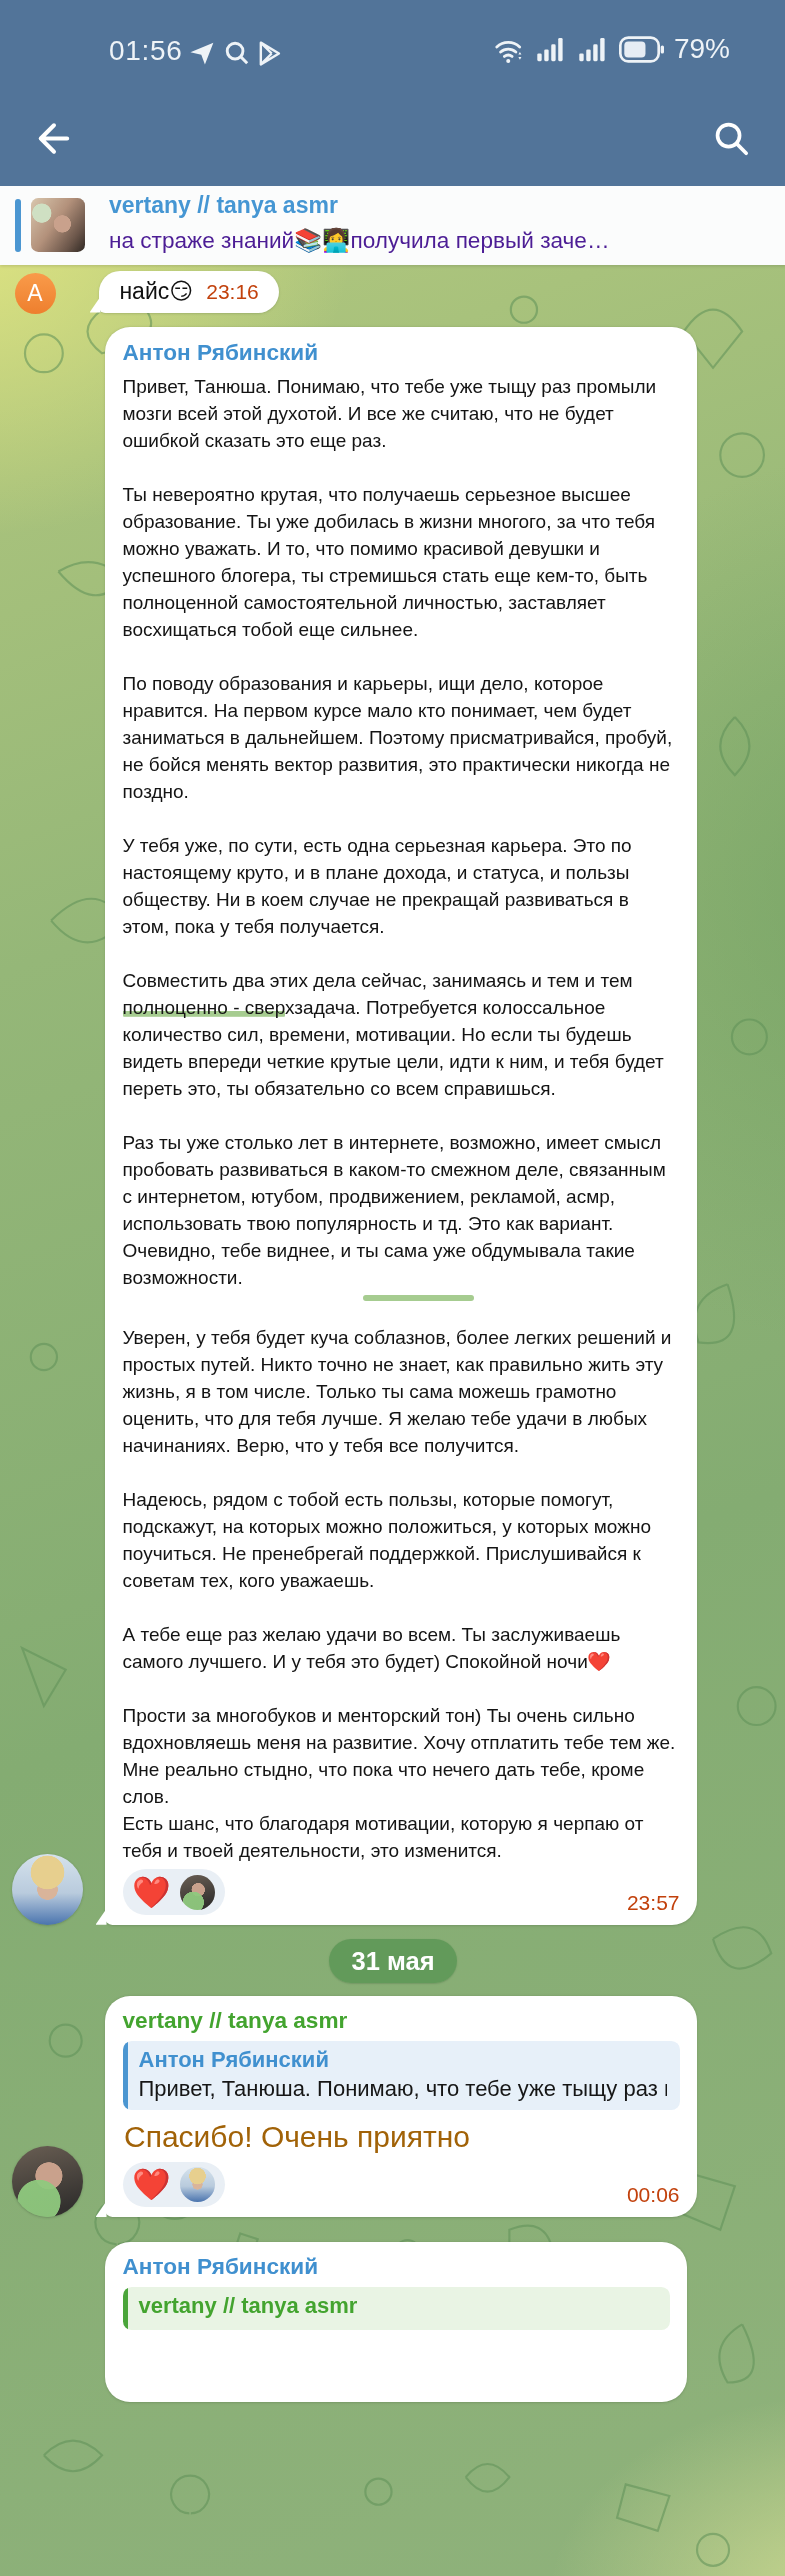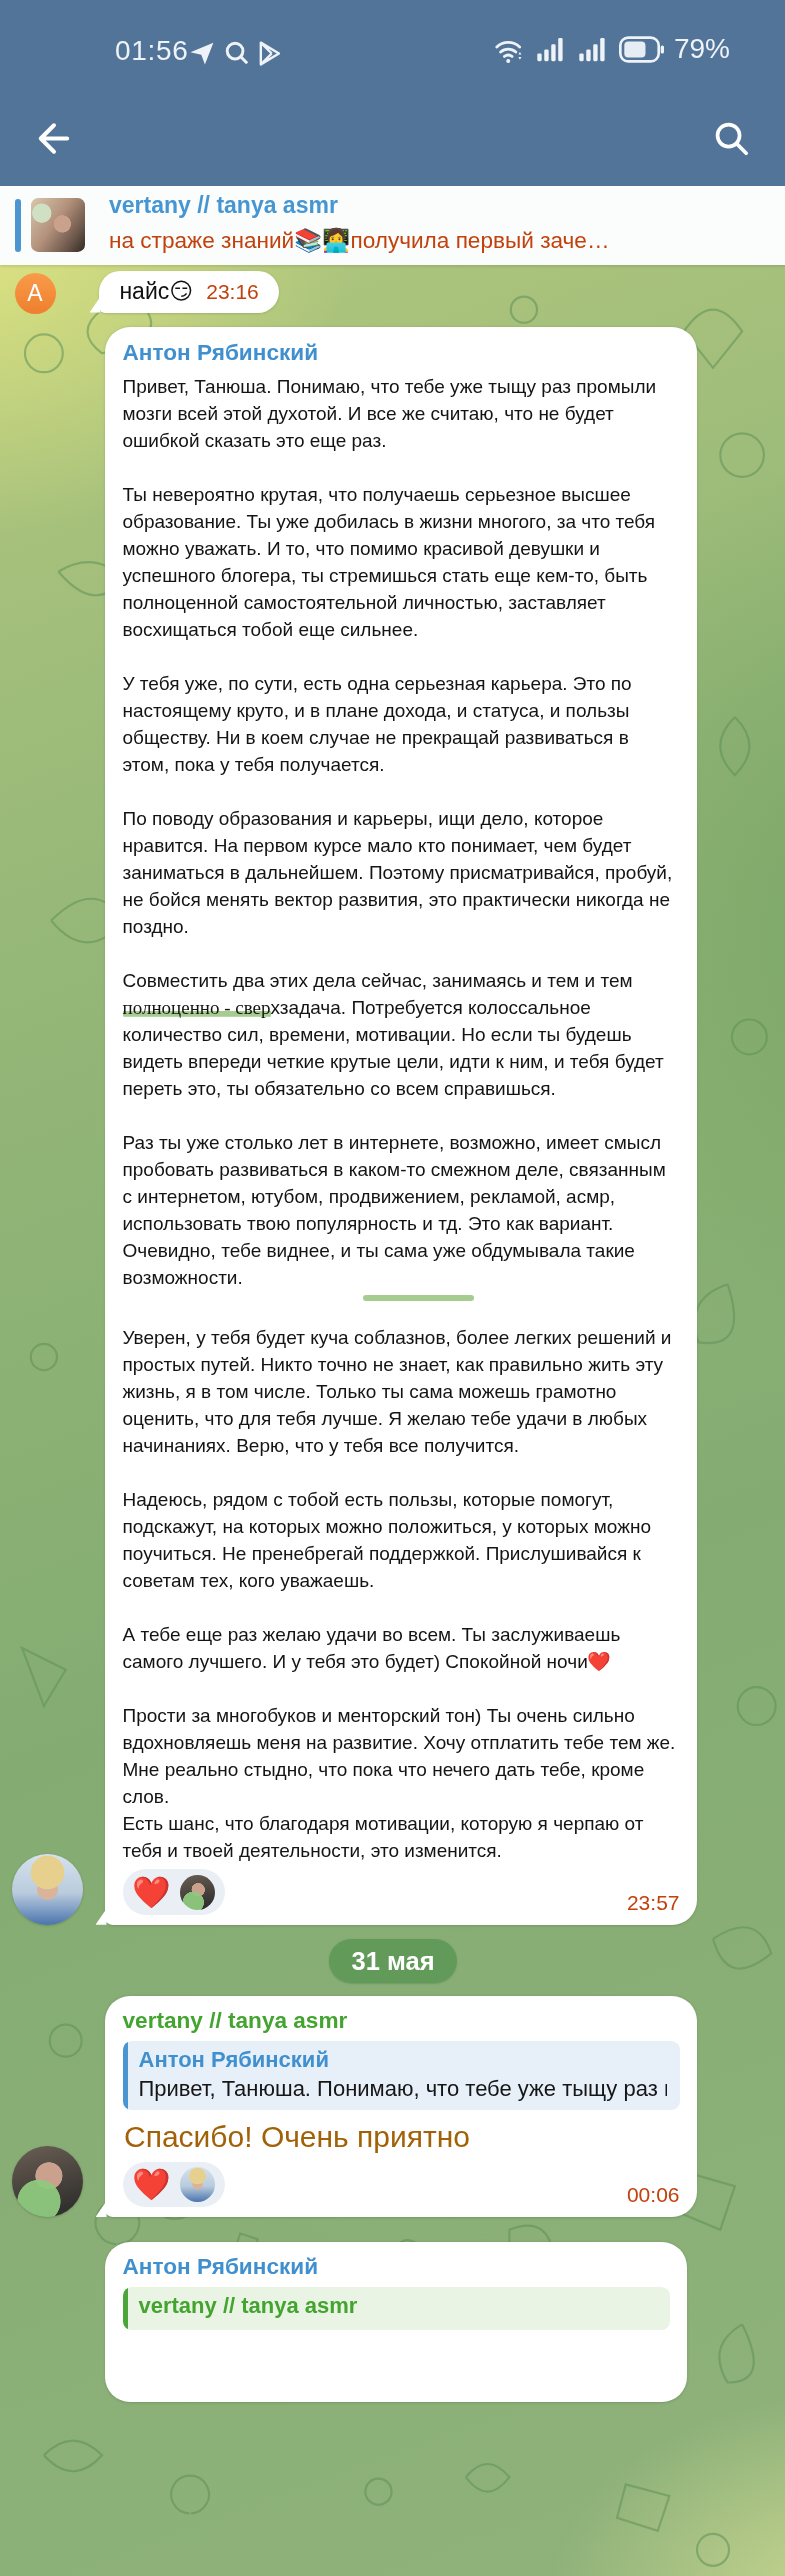--- a/index.html
+++ b/index.html
@@ -9,59 +9,59 @@
     background:
       radial-gradient(655px 509px at -5% 9%, rgba(225,229,129,0.95), rgba(225,229,129,0) 60%),
       radial-gradient(546px 378px at 108% 101%, rgba(213,222,148,0.85), rgba(213,222,148,0) 55%),
       radial-gradient(655px 727px at 112% 35%, rgba(106,156,92,0.55), rgba(106,156,92,0) 62%),
       linear-gradient(160deg,#bbcd80 0%,#95b778 34%,#84ac72 62%,#8fb27b 100%);
   }
   .doodles{position:absolute;left:0;top:266px;width:786px;height:2310px;pointer-events:none;opacity:.55;}
   
   .topbar{position:absolute;top:0;left:0;width:786px;height:186px;background:#527499;z-index:5;}
   .statusrow{position:absolute;top:29px;left:0;right:0;height:47px;display:flex;align-items:center;color:#eef3f7;}
-  .st-time{position:absolute;left:115px;top:5.8px;font-size:28px;font-weight:400;letter-spacing:0.7px;}
+  .st-time{position:absolute;left:109px;top:5.8px;font-size:28px;font-weight:400;letter-spacing:0.7px;}
   .st-ic{position:absolute;top:10.2px;}
   .st-right{position:absolute;right:56px;top:4.4px;display:flex;align-items:center;gap:10.2px;}
   .st-batt-pct{font-size:28px;color:#eef3f7;}
   .headrow{position:absolute;top:87px;left:0;width:786px;height:99px;}
   .back-btn{position:absolute;left:29px;top:28px;width:47px;height:47px;}
   .head-title{position:absolute;left:120px;top:25.5px;font-size:34px;font-weight:500;color:#ffffff;}
   .head-search{position:absolute;right:31px;top:28px;width:47px;height:47px;}
   
   .pinned{position:absolute;top:186px;left:0;width:786px;height:79px;background:#fbfcfc;z-index:4;box-shadow:0 1.5px 2.9px rgba(0,0,0,.12);}
   .pin-accent{position:absolute;left:15.3px;top:13px;width:5.8px;height:53px;border-radius:2.9px;background:#4b96d1;}
   .pin-avatar{position:absolute;left:31px;top:12.4px;width:54px;height:54px;border-radius:7.3px;
     background:
       radial-gradient(circle at 20% 28%, #cfe0c3 0 16%, rgba(0,0,0,0) 17%),
       radial-gradient(circle at 58% 48%, #c9a18c 0 20%, rgba(0,0,0,0) 21%),
       linear-gradient(125deg,#d9c7ae 0%,#b3917b 45%,#6b564a 78%,#2f2823 100%);}
   .pin-title{position:absolute;left:109px;top:5.8px;font-size:23px;font-weight:700;color:#4596d3;}
-  .pin-sub{position:absolute;left:109px;top:41px;width:640px;font-size:22.6px;color:#c2410c;white-space:nowrap;overflow:hidden;}
+  .pin-sub{position:absolute;left:109px;top:41px;width:640px;font-size:22.6px;color:#4c1d95;white-space:nowrap;overflow:hidden;}
   
   .chat{position:absolute;top:266px;left:0;width:786px;}
   .mrow{position:relative;}
   .bubble{position:relative;background:#ffffff;border-radius:25px;box-shadow:0 0.7px 2.2px rgba(60,80,50,.25);}
   .tail:after{content:"";position:absolute;left:-9.5px;bottom:0;width:11px;height:16px;background:#ffffff;
     clip-path:polygon(100% 0,100% 100%,0 100%);}
   .msg-author{font-size:22.6px;font-weight:700;color:#4090cf;}
   .msg-author.green{color:#43a42f;}
   .time{font-size:21px;color:#c2410c;}
   
   .m1-avatar{position:absolute;left:14.5px;top:1.5px;width:41px;height:41px;border-radius:50%;
     background:linear-gradient(180deg,#f99b4a,#ee7f2e);color:#fff;font-size:23px;font-weight:500;
     display:flex;align-items:center;justify-content:center;}
   .m1-bubble{margin-left:99px;display:inline-flex;align-items:baseline;gap:13px;
     padding:6.5px 20.4px 8px 20.4px;border-bottom-left-radius:7.3px;}
   .m1-text{font-size:23px;color:#111;}
   
   .m2-bubble{margin-left:105px;width:592px;box-sizing:border-box;padding:13px 17.5px 10.2px 17.5px;border-bottom-left-radius:7.3px;}
   .msg-text p{margin:0 0 27px 0;font-size:19px;line-height:27px;color:#141414;white-space:pre-line;}
   .msg-text p:last-child{margin-bottom:5.8px;}
-  .green-underline{background:linear-gradient(#a6cc90,#a6cc90) left bottom 0.7px/100% 5.8px no-repeat;border-radius:2.9px;font-family:Liberation Serif, serif;}
+  .green-underline{background:linear-gradient(#a6cc90,#a6cc90) left bottom 0.7px/100% 5.8px no-repeat;border-radius:2.9px;}
   .green-dash{width:111px;height:5.8px;border-radius:2.9px;background:#a6cc90;margin:4.4px 0 22.6px 240px;}
   .p-tight{margin-bottom:0 !important;}
   .react-row{display:flex;align-items:flex-end;justify-content:space-between;margin-top:2.9px;}
   .react-pill{display:inline-flex;align-items:center;gap:8.7px;background:#e9eff5;border-radius:23px;
     padding:3.6px 10.2px 3.6px 10.2px;height:38px;}
   .react-heart{font-size:31px;color:#e0392e;line-height:1;}
   .mini-av{width:35px;height:35px;border-radius:50%;}
   .av-girl{background:
       radial-gradient(circle at 38% 78%, rgba(143,201,126,.95) 0 30%, rgba(0,0,0,0) 31%),
       radial-gradient(circle at 52% 42%, #c9a18c 0 24%, rgba(0,0,0,0) 25%),
@@ -195,22 +195,22 @@
         <span class="time">23:16</span>
       </div>
     </div>
 
     <div class="mrow">
       <div class="bubble m2-bubble tail">
         <div class="msg-author">Антон Рябинский</div>
         <div class="msg-text" style="margin-top:7.3px;">
           <p>Привет, Танюша. Понимаю, что тебе уже тыщу раз промыли мозги всей этой духотой. И все же считаю, что не будет ошибкой сказать это еще раз.</p>
           <p>Ты невероятно крутая, что получаешь серьезное высшее образование. Ты уже добилась в жизни многого, за что тебя можно уважать. И то, что помимо красивой девушки и успешного блогера, ты стремишься стать еще кем-то, быть полноценной самостоятельной личностью, заставляет восхищаться тобой еще сильнее.</p>
+          <p>По поводу образования и карьеры, ищи дело, которое нравится. На первом курсе мало кто понимает, чем будет заниматься в дальнейшем. Поэтому присматривайся, пробуй, не бойся менять вектор развития, это практически никогда не поздно.</p>
           <p>У тебя уже, по сути, есть одна серьезная карьера. Это по настоящему круто, и в плане дохода, и статуса, и пользы обществу. Ни в коем случае не прекращай развиваться в этом, пока у тебя получается.</p>
-          <p>По поводу образования и карьеры, ищи дело, которое нравится. На первом курсе мало кто понимает, чем будет заниматься в дальнейшем. Поэтому присматривайся, пробуй, не бойся менять вектор развития, это практически никогда не поздно.</p>
           <p><span>Совместить два этих дела сейчас, занимаясь и тем и тем </span><span class="green-underline">полноценно  - свер</span><span>хзадача. Потребуется колоссальное количество сил, времени, мотивации. Но если ты будешь видеть впереди четкие крутые цели, идти к ним, и тебя будет переть это, ты обязательно со всем справишься.</span></p>
           <p class="p-tight">Раз ты уже столько лет в интернете, возможно, имеет смысл пробовать развиваться в каком-то смежном деле, связанным с интернетом, ютубом, продвижением, рекламой, асмр, использовать твою популярность и тд. Это как вариант. Очевидно, тебе виднее, и ты сама уже обдумывала такие возможности.</p>
           <div class="green-dash"></div>
           <p>Уверен, у тебя будет куча соблазнов, более легких решений и простых путей. Никто точно не знает, как правильно жить  эту жизнь, я в том числе. Только ты сама можешь грамотно оценить, что для тебя лучше. Я желаю тебе удачи в любых начинаниях. Верю, что у тебя все получится.</p>
           <p>Надеюсь, рядом с тобой есть пользы, которые помогут, подскажут, на которых можно положиться, у которых можно поучиться. Не пренебрегай поддержкой. Прислушивайся к советам тех, кого уважаешь.</p>
           <p>А тебе еще раз желаю удачи во всем. Ты заслуживаешь самого лучшего. И у тебя это будет) Спокойной ночи❤️</p>
           <p>Прости за многобуков и менторский тон) Ты очень сильно вдохновляешь меня на развитие. Хочу отплатить тебе тем же. Мне реально стыдно, что пока что нечего дать тебе, кроме слов.
 Есть шанс, что благодаря мотивации, которую я черпаю от тебя и твоей деятельности, это изменится.</p>
         </div>
         <div class="react-row">

